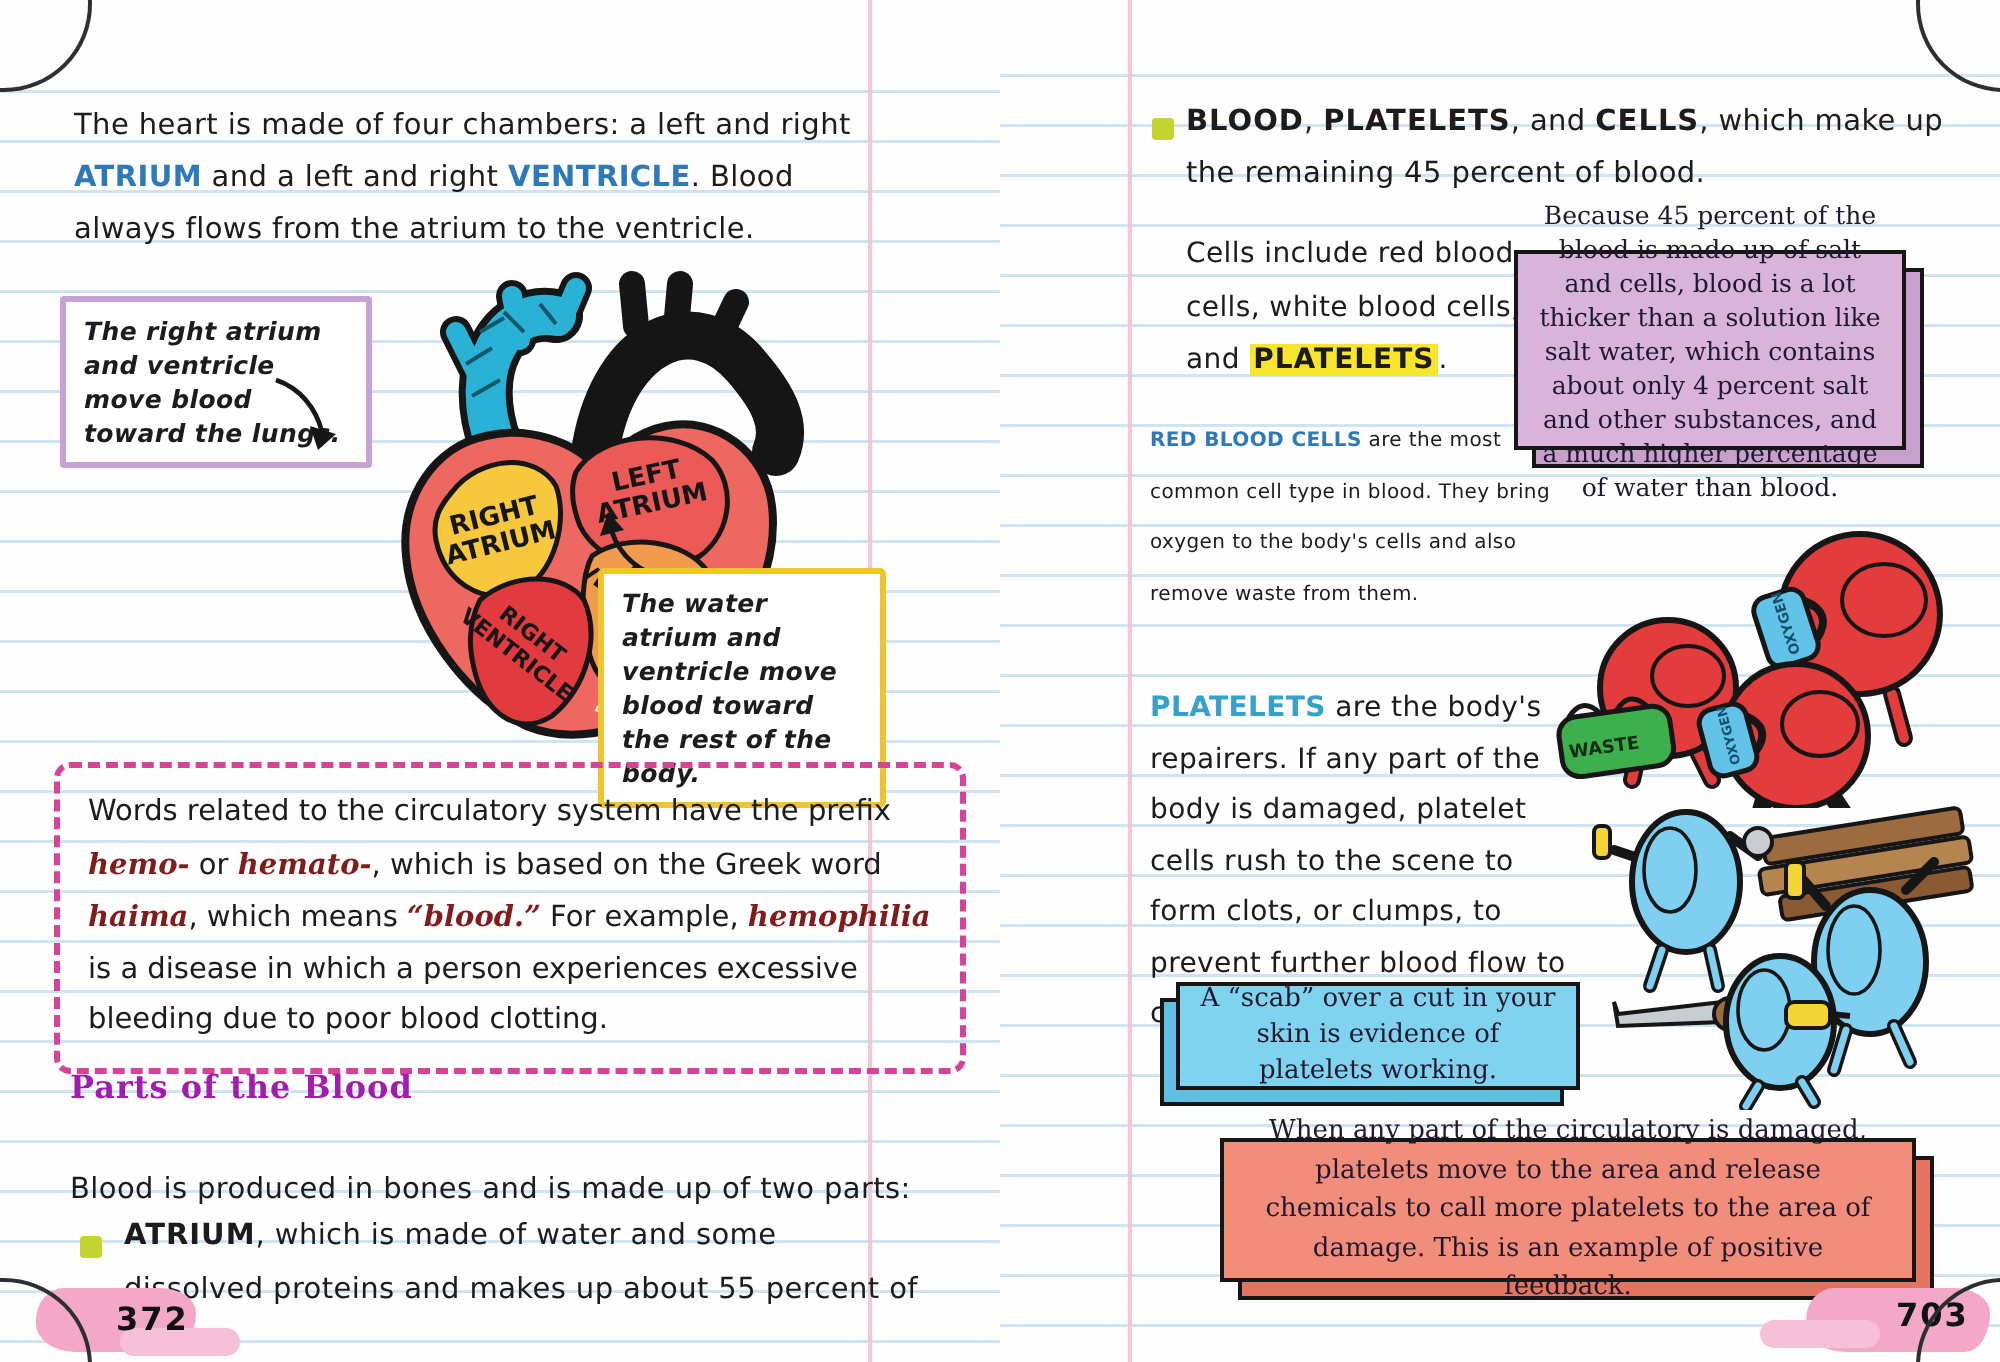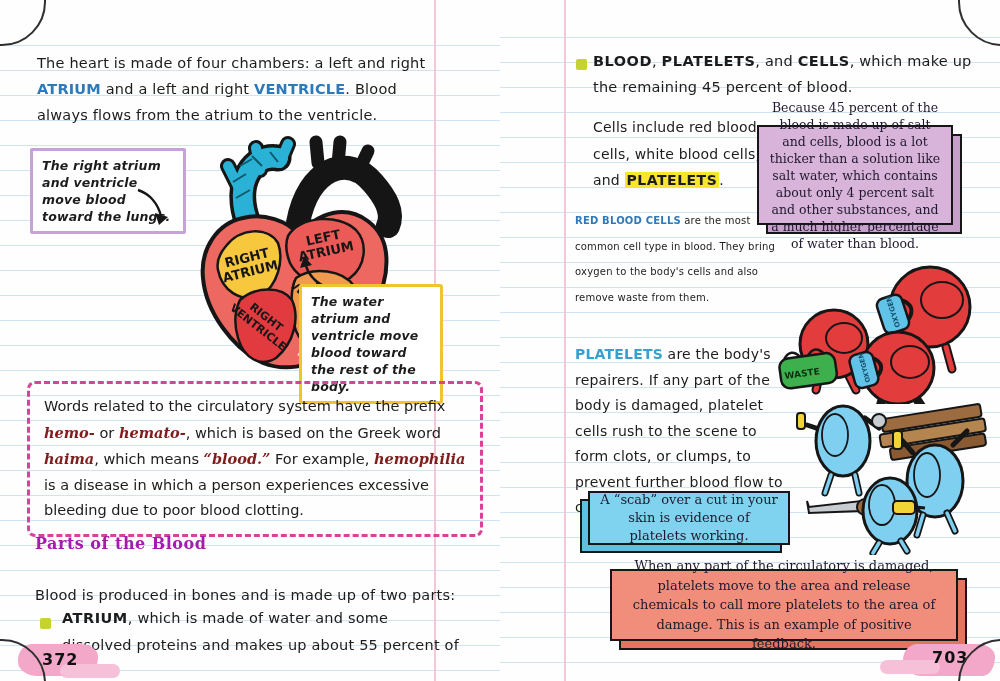--- a/index.html
+++ b/index.html
@@ -39,21 +39,21 @@
               font-family:"DejaVu Serif",serif;color:#20182e;}
   .slab-purple .shadow{transform:translate(9px,9px);background:#c79fcb;}
   .slab-purple .face{background:#d8b4da;font-size:12.5px;line-height:17px;padding:8px 10px;}
   .slab-teal .shadow{transform:translate(-8px,8px);background:#5fc0e0;}
   .slab-teal .face{background:#80d3ee;font-size:13px;line-height:18px;padding:14px 10px;}
   .slab-salmon .shadow{transform:translate(9px,9px);background:#e3745f;}
   .slab-salmon .face{background:#f18d7b;font-size:13px;line-height:19.5px;padding:6px 12px;}
   
   .blob{position:absolute;background:#f3a8c9;border-radius:16px 20px 14px 22px/18px 14px 22px 16px;}
   .blob-lite{position:absolute;background:#f6c1d8;border-radius:12px;}
-  .pagenum{position:absolute;font-weight:bold;font-size:16px;letter-spacing:1px;color:#111;}
+  .pagenum{position:absolute;font-weight:bold;font-size:16px;letter-spacing:1px;color:#111;margin-left:16px;}
   svg text{font-family:"DejaVu Sans",sans-serif;}
 </style>
 </head>
 <body>
 
 <div class="book">
 
   <div class="rules rules-left"></div>
   <div class="rules rules-right"></div>
   <div class="margin-line" style="left:434px;"></div>

